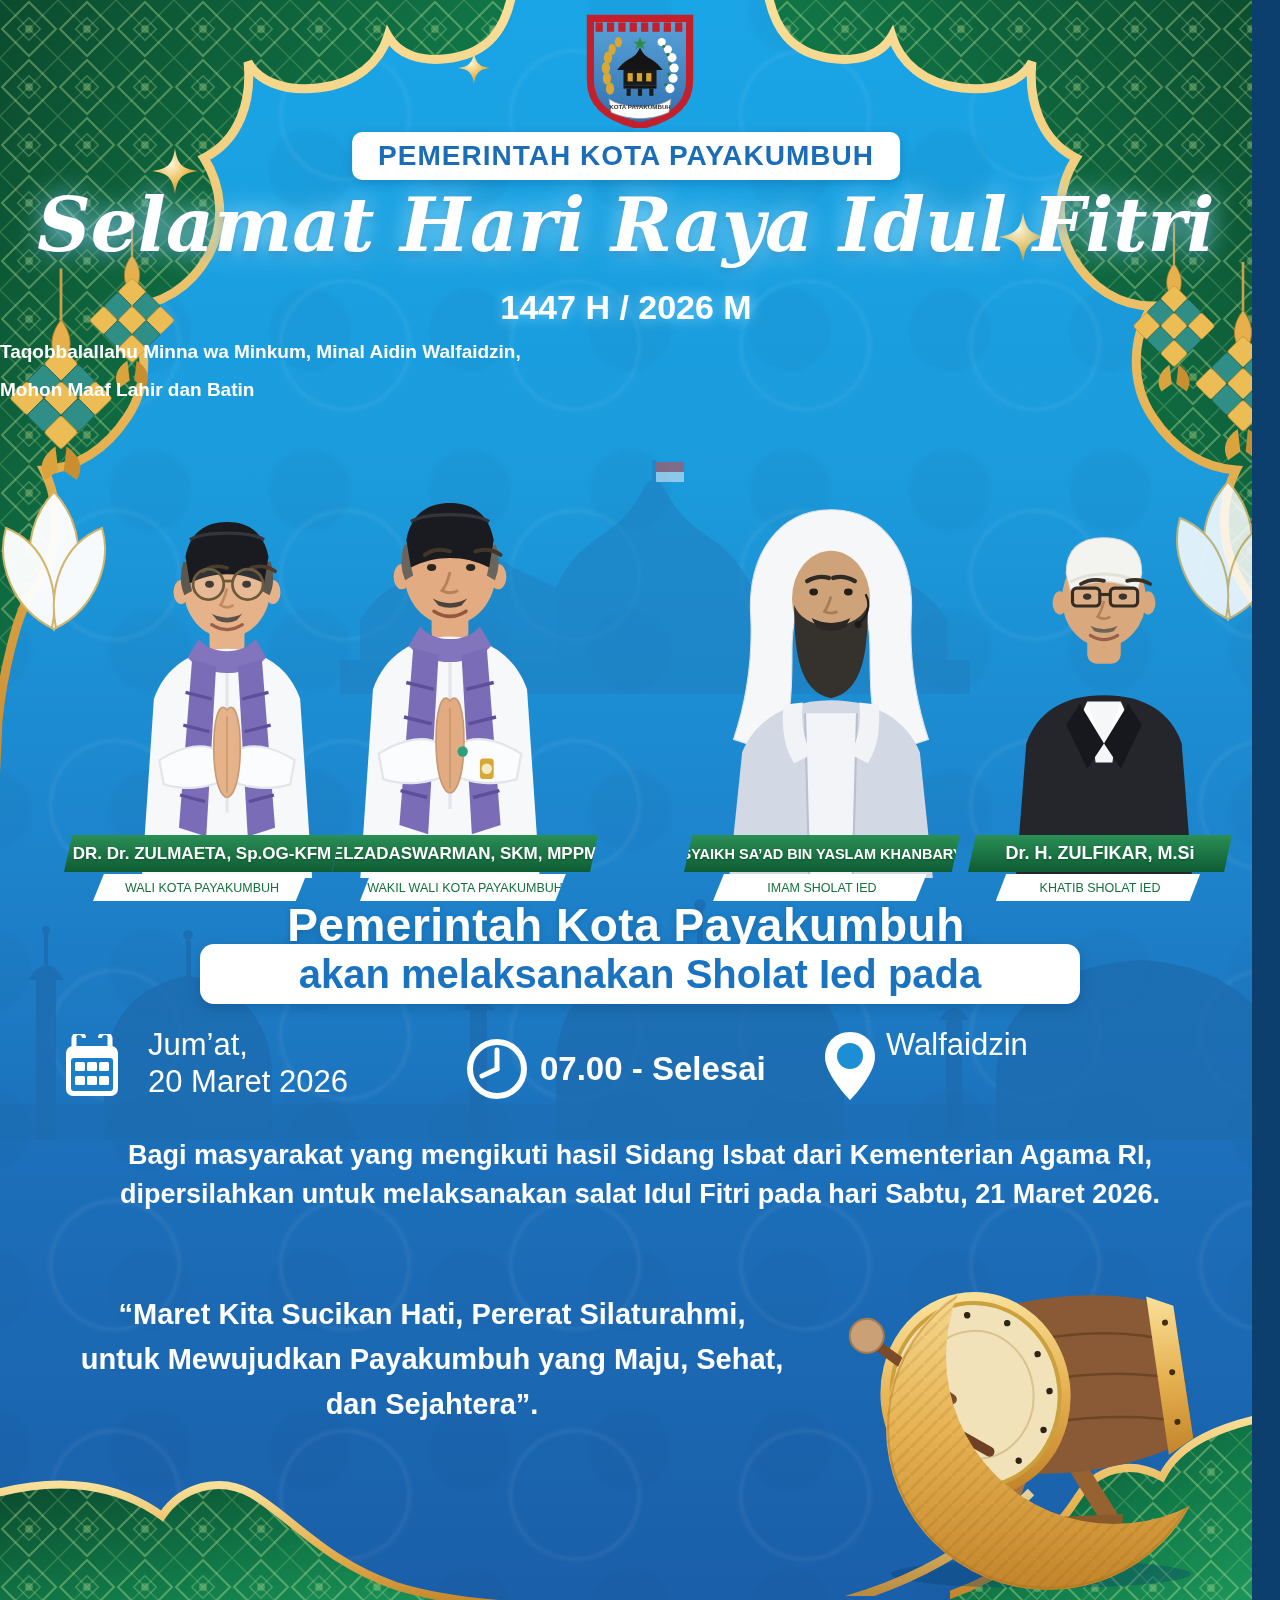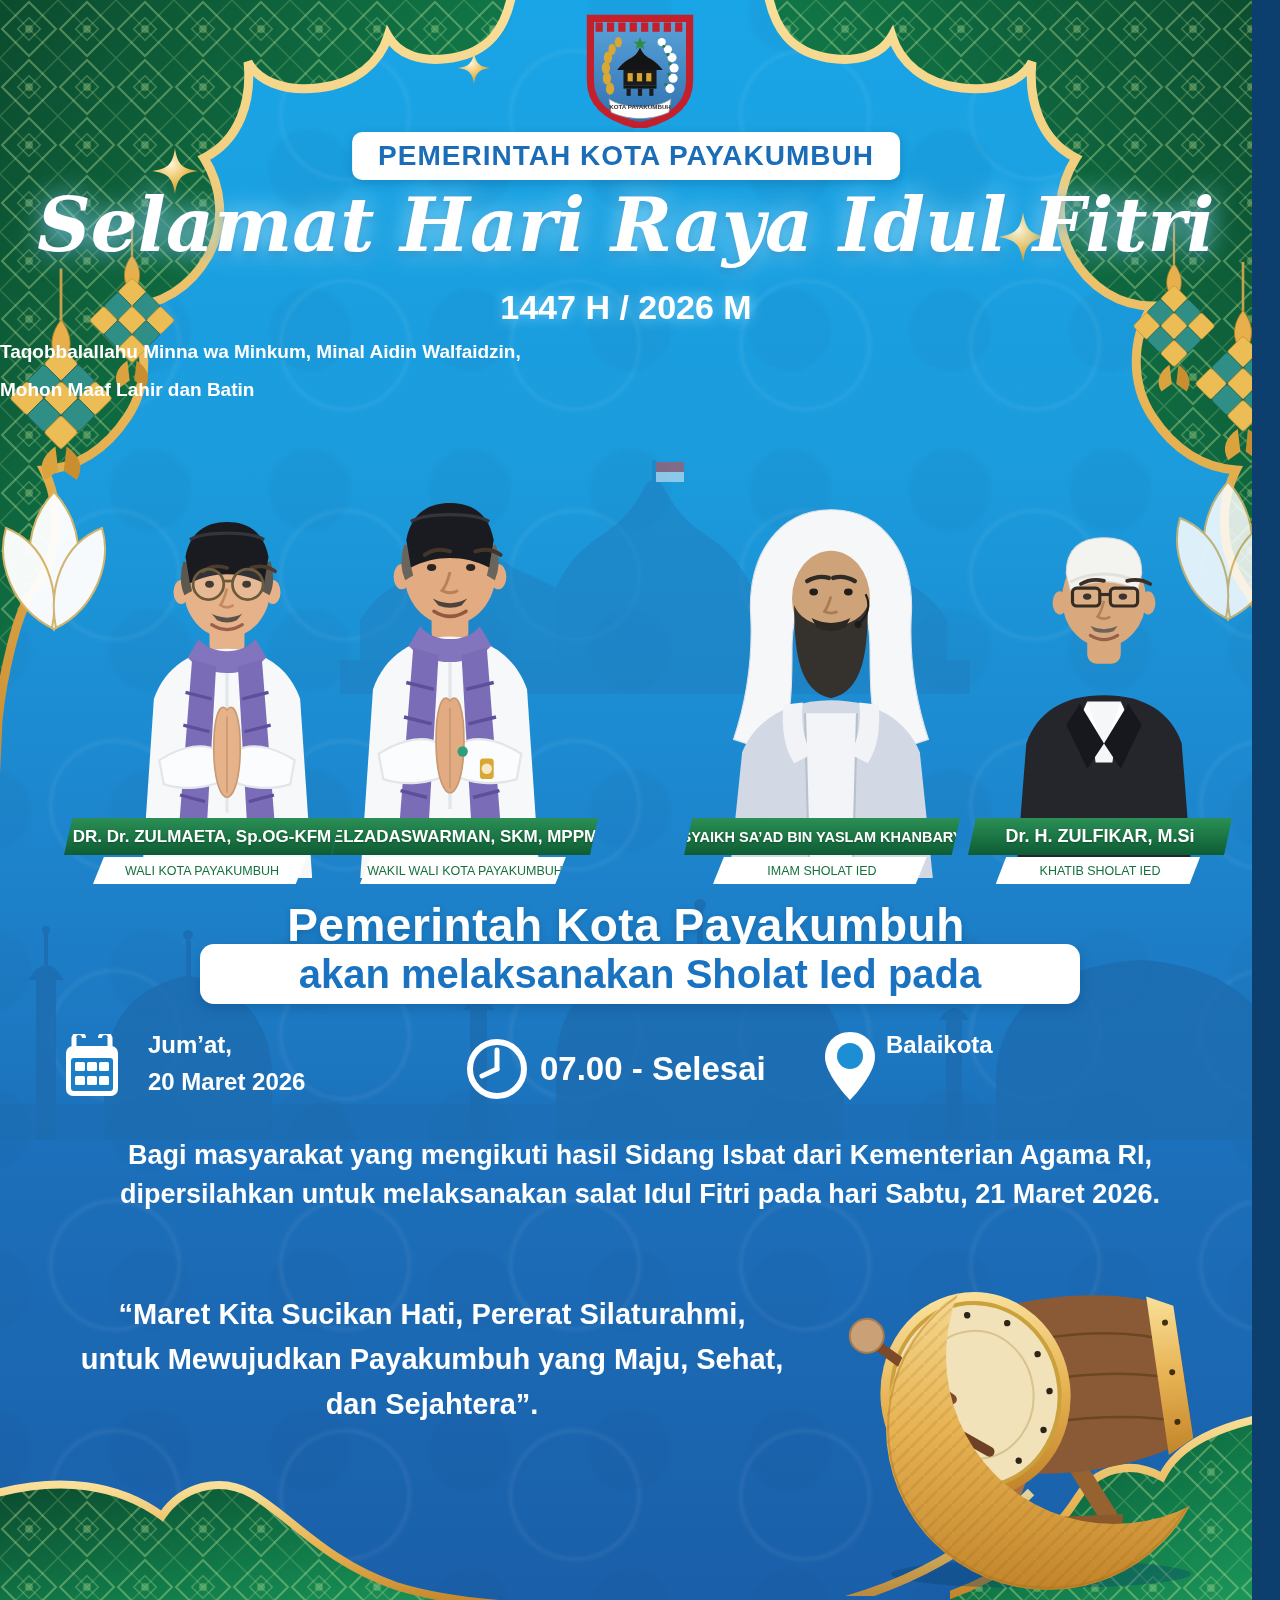--- a/index.html
+++ b/index.html
@@ -33,25 +33,25 @@
   .year{left:0;right:0;top:288px;text-align:center;color:#fff;font-weight:bold;font-size:34px;
     text-shadow:0 0 14px rgba(150,225,255,.8);}
   .greeting{left:0;right:0;top:333px;text-align:left;color:#fff;font-weight:bold;font-size:19px;line-height:38px;}
   .heading{left:0;right:0;top:898px;text-align:center;color:#fff;font-weight:bold;font-size:46px;letter-spacing:.5px;
     text-shadow:0 2px 6px rgba(8,60,110,.3);}
   .subbox{
     left:200px;top:944px;width:880px;height:60px;background:#fff;border-radius:14px;
     display:flex;align-items:center;justify-content:center;
     color:#1a73c1;font-weight:bold;font-size:40px;box-shadow:0 4px 12px rgba(8,60,110,.28);white-space:nowrap;
   }
-  .ev-text{color:#fff;font-weight:bold;font-size:24px;line-height:37px;white-space:nowrap;}
+  .ev-text{color:#fff;font-weight:normal;font-size:31px;line-height:37px;white-space:nowrap;}
   .ev-time{color:#fff;font-weight:bold;font-size:33px;white-space:nowrap;}
   .notice{left:55px;top:1136px;width:1170px;text-align:center;color:#fff;font-weight:bold;font-size:27px;line-height:39px;}
   .quote{left:70px;top:1292px;width:724px;text-align:center;color:#fff;font-weight:bold;font-size:29px;line-height:45px;}
-  .banner{display:flex;flex-direction:column;align-items:center;}
+  .banner{display:flex;flex-direction:column;align-items:center;margin-top:17px;}
   .banner-name{
     width:100%;height:37px;display:flex;align-items:center;justify-content:center;
     background:linear-gradient(180deg,#2a8f55,#0e5c34);color:#fff;font-weight:bold;white-space:nowrap;
     clip-path:polygon(3% 0,100% 0,97% 100%,0 100%);
     text-shadow:0 1px 2px rgba(0,40,20,.4);
   }
   .banner-role{
     margin-top:2px;width:79%;height:27px;display:flex;align-items:center;justify-content:center;
     background:#fff;color:#15713f;font-weight:normal;font-size:12.5px;white-space:nowrap;
     clip-path:polygon(5% 0,98% 0,93% 100%,0 100%);
@@ -418,21 +418,21 @@
     <line x1="31" y1="31" x2="31" y2="12" stroke="#fff" stroke-width="5" stroke-linecap="round"></line>
     <line x1="31" y1="31" x2="16" y2="38" stroke="#fff" stroke-width="5" stroke-linecap="round"></line>
   </svg>
   <div class="abs ev-time" style="left:540px;top:1050px">07.00 - Selesai</div>
 
   <svg class="abs" style="left:822px;top:1030px" width="56" height="72" viewBox="0 0 56 72">
     <path d="M28,2 C13,2 3,13 3,27 C3,45 28,70 28,70 C28,70 53,45 53,27 C53,13 43,2 28,2 Z" fill="#fff"></path>
     <circle cx="28" cy="26" r="13" fill="#1b8ed4"></circle>
   </svg>
   <div class="abs ev-text" style="left:886px;top:1026px">
-    <div>Balaikota</div>
+    <div>Walfaidzin</div>
   </div>
 
   <div class="abs notice">
     <div>Bagi masyarakat yang mengikuti hasil Sidang Isbat dari Kementerian Agama RI,</div>
     <div>dipersilahkan  untuk melaksanakan salat Idul Fitri pada hari Sabtu, 21 Maret 2026.</div>
   </div>
 
   <div class="abs quote">
     <div>“Maret Kita Sucikan Hati, Pererat Silaturahmi,</div>
     <div>untuk Mewujudkan Payakumbuh yang Maju, Sehat,</div>

